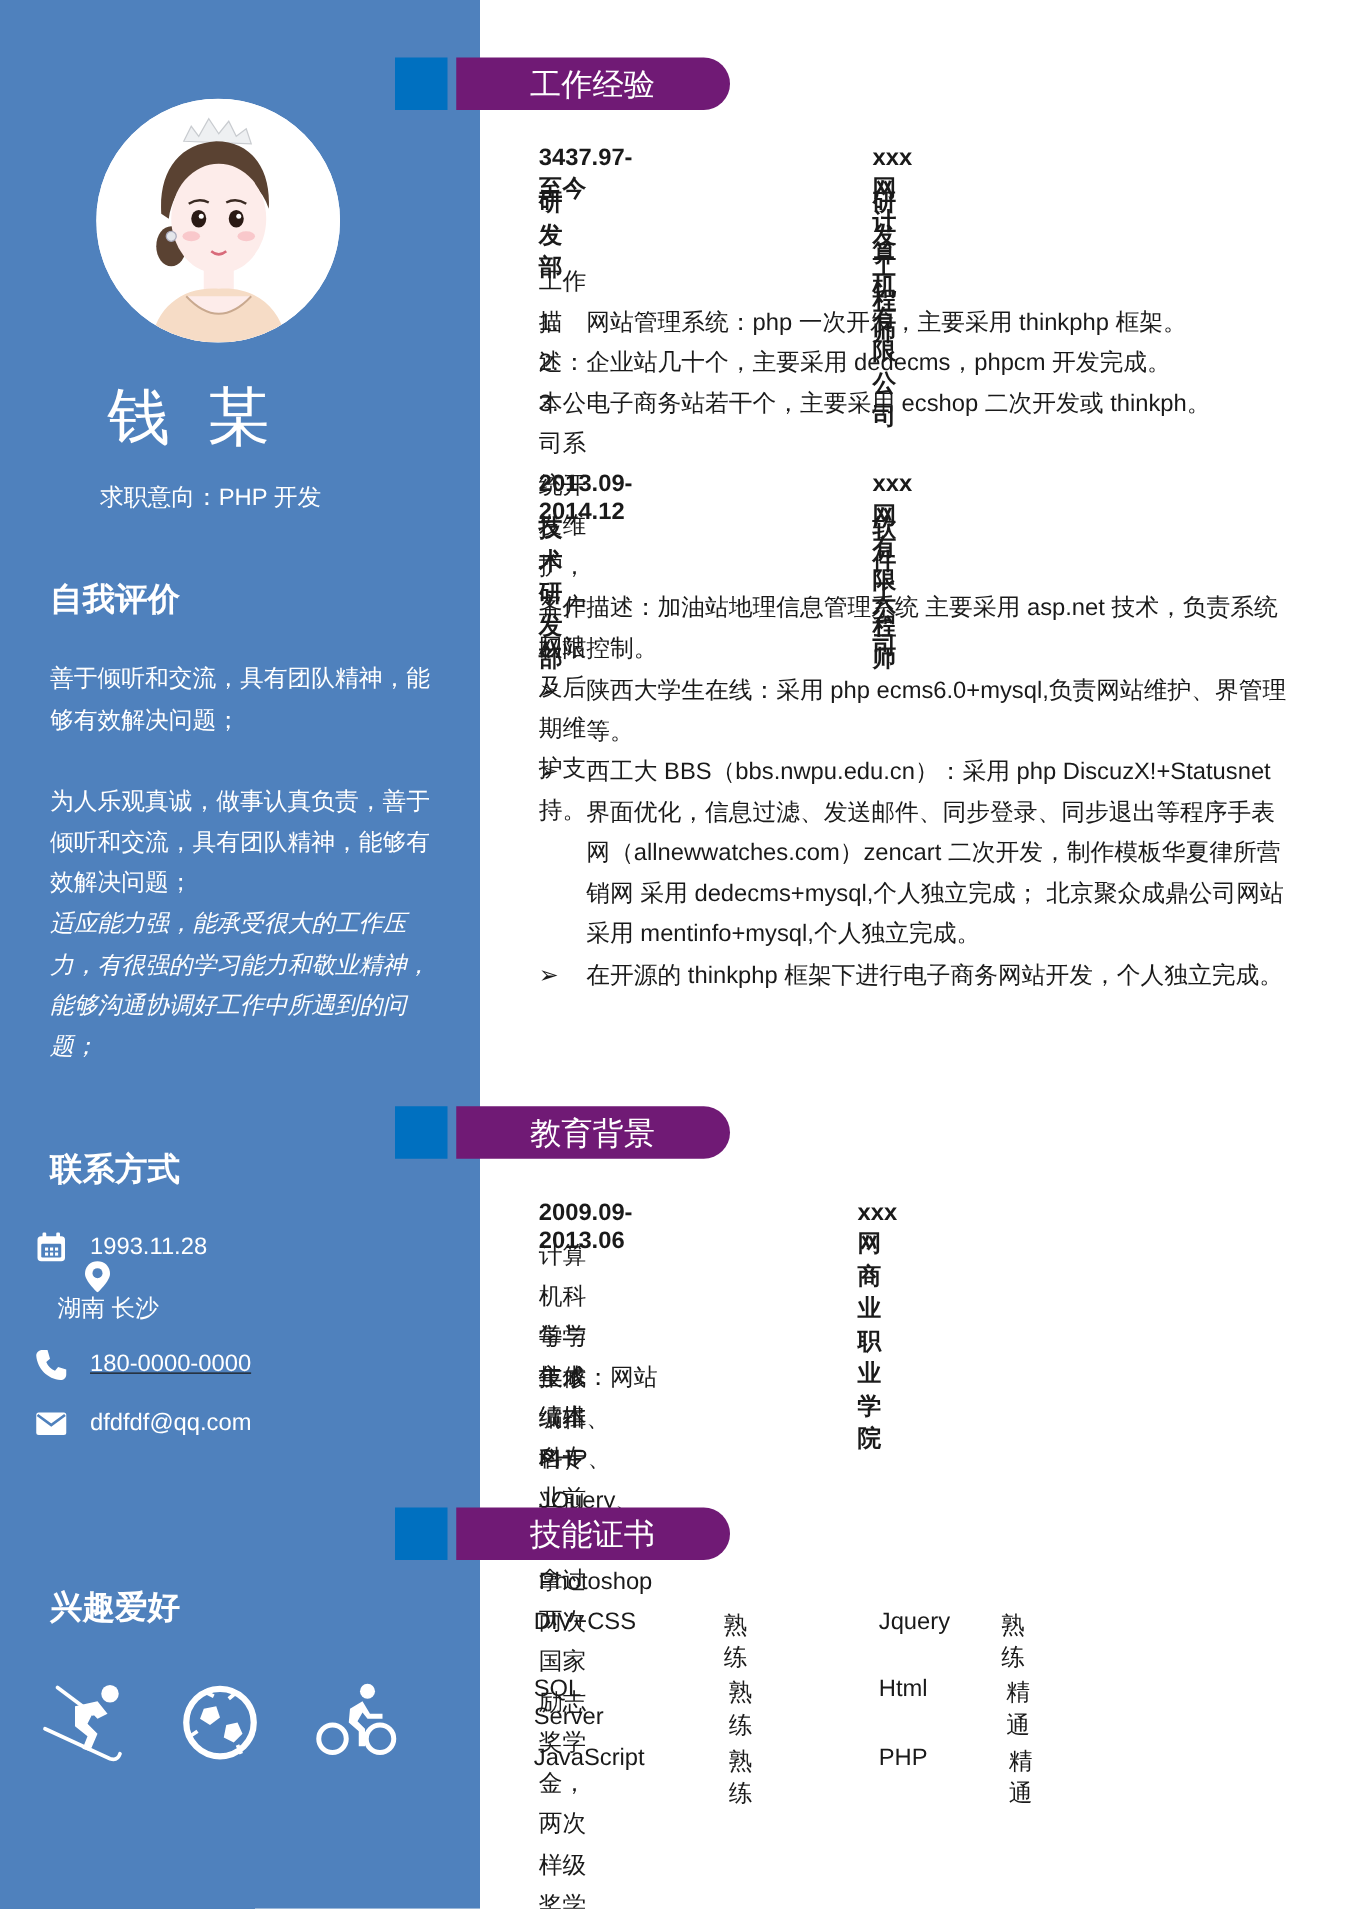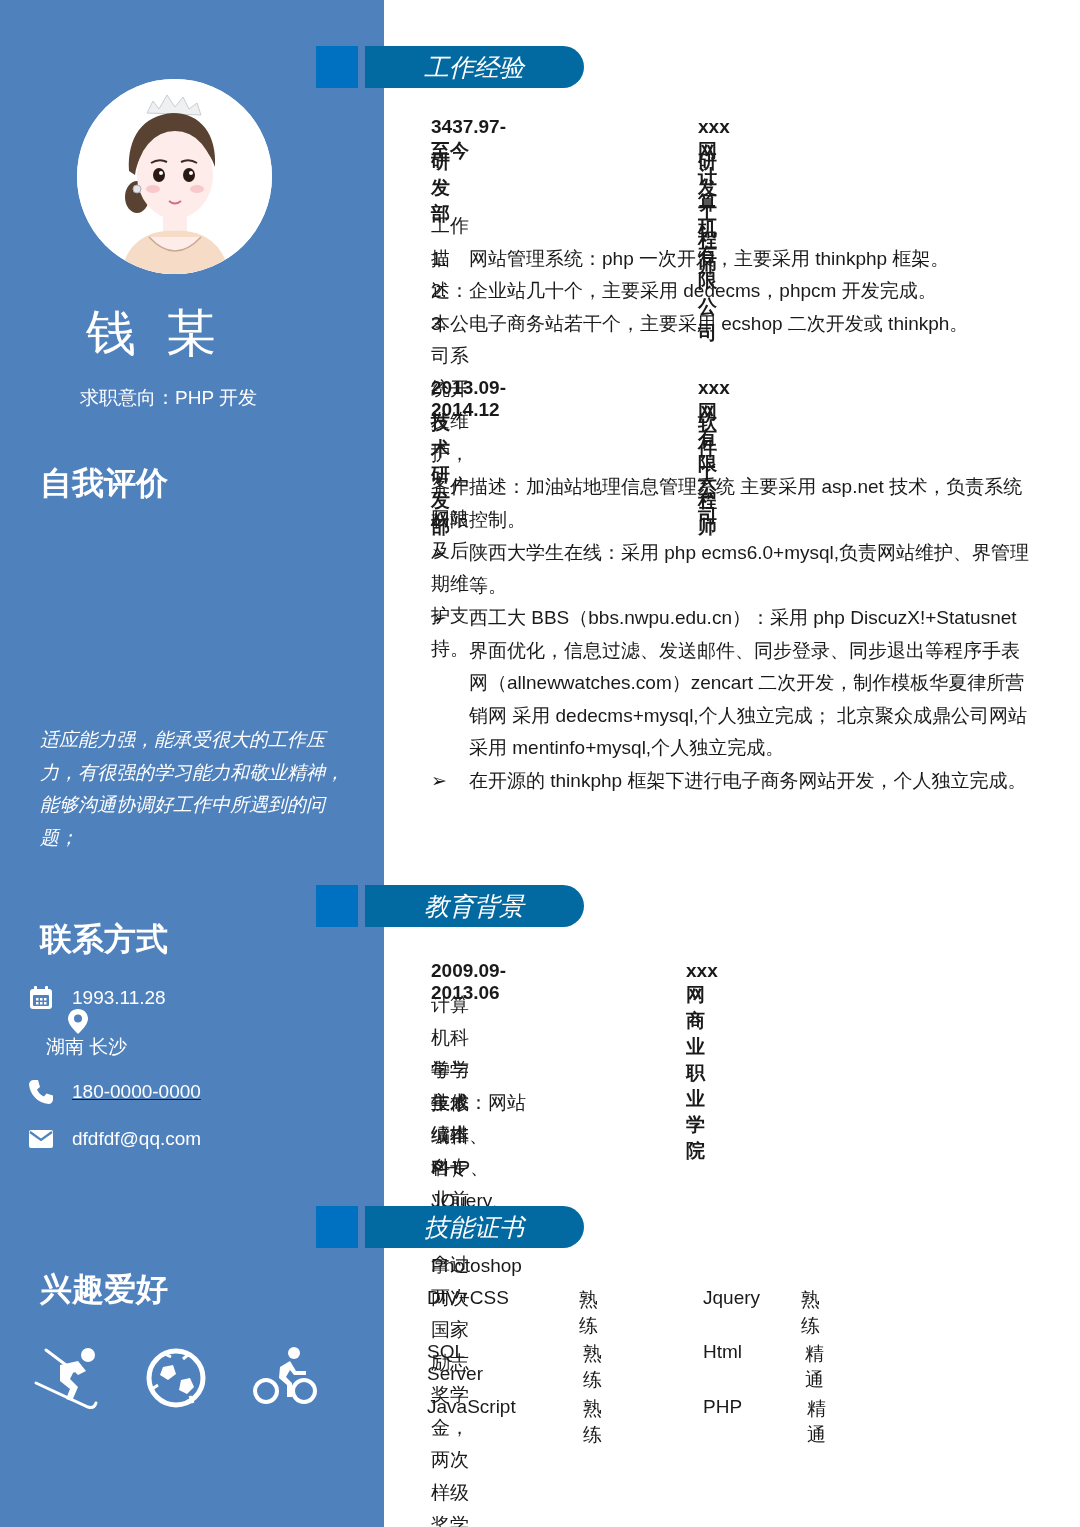--- a/index.html
+++ b/index.html
@@ -7,34 +7,34 @@
   body { position: relative; font-family: "Liberation Sans", "DejaVu Sans", sans-serif; color: #1a1a1a; }
 
   .sidebar { position: absolute; left: 0; top: 0; width: 384px; height: 1527px; background: #4F81BD; }
 
   .avatar { position: absolute; left: 77px; top: 79px; width: 195px; height: 195px; border-radius: 50%; background: #fff; overflow: hidden; }
   .avatar svg { width: 100%; height: 100%; display: block; }
 
   .name { position: absolute; left: 86px; top: 300px; font-size: 50px; color: #ffffff; letter-spacing: 8px; font-weight: normal; }
   .intent { position: absolute; left: 80px; top: 385px; font-size: 19px; color: #fff; }
 
-  .side-title { position: absolute; left: 40px; font-size: 32px; font-weight: bold; color: #fff; }
+  .side-title { position: absolute; left: 40px; font-size: 26px; font-weight: bold; color: #fff; }
   .side-para { position: absolute; left: 40px; width: 315px; font-size: 19px; line-height: 32.5px; color: #fff; }
 
   .contact-row { position: absolute; left: 28px; display: flex; align-items: center; height: 30px; }
   .contact-row .ic { width: 26px; height: 26px; display: flex; align-items: center; justify-content: center; }
   .contact-row .ic svg { width: 26px; height: 26px; }
   .contact-row .txt { margin-left: 18px; font-size: 19px; color: #fff; }
 
   .hobby { position: absolute; top: 1345px; width: 66px; height: 66px; }
   .hobby svg { width: 100%; height: 100%; }
 
   .sec-head { position: absolute; left: 316px; height: 42px; }
   .sec-head .sq { position: absolute; left: 0; top: 0; width: 42px; height: 42px; background: #0070C0; }
-  .sec-head .pill { position: absolute; left: 49px; top: 0; width: 219px; height: 42px; background: #0369a1; border-radius: 0 21px 21px 0; font-style: italic; }
+  .sec-head .pill { position: absolute; left: 49px; top: 0; width: 219px; height: 42px; background: #701a75; border-radius: 0 21px 21px 0; }
   .sec-head .pill span { position: absolute; left: 59px; top: 5px; font-size: 25px; color: #fff; }
 
   .main { position: absolute; left: 0; top: 0; }
   .b { font-weight: bold; font-size: 19px; position: absolute; }
   .t { font-size: 19px; position: absolute; line-height: 32.5px; }
   .item { position: absolute; left: 431px; font-size: 19px; line-height: 32.5px; width: 600px; }
   .item .mk { position: absolute; left: 0; top: 0; width: 38px; }
   .item .body { margin-left: 38px; display: block; }
 
   .skill { position: absolute; font-size: 19px; }
@@ -72,20 +72,22 @@
       <rect x="86" y="134" width="24" height="26" fill="#fdecea"></rect>
       <path d="M44 195 C48 166 70 150 98 152 C126 150 148 166 152 195 Z" fill="#f6dcc6"></path>
       <path d="M72 158 Q98 186 124 158" stroke="#c9a98f" stroke-width="1.5" fill="#fdecea"></path>
     </svg>
   </div>
 
   <div class="name">钱 某</div>
   <div class="intent">求职意向：PHP 开发</div>
 
   <div class="side-title" style="top:462px;">自我评价</div>
+  <div class="side-para" style="top:528px;">善于倾听和交流，具有团队精神，能够有效解决问题；</div>
+  <div class="side-para" style="top:626px;">为人乐观真诚，做事认真负责，善于倾听和交流，具有团队精神，能够有效解决问题；</div>
   <div class="side-para" style="top:724px;font-style:italic;">适应能力强，能承受很大的工作压力，有很强的学习能力和敬业精神，能够沟通协调好工作中所遇到的问题；</div>
 
   <div class="side-title" style="top:918px;">联系方式</div>
 
   <div class="contact-row" style="top:983px;">
     <span class="ic">
       <svg viewBox="0 0 26 26">
           <rect x="2" y="4" width="22" height="20" rx="3" fill="#fff"></rect>
           <rect x="6" y="1" width="3" height="6" rx="1" fill="#fff"></rect>
           <rect x="17" y="1" width="3" height="6" rx="1" fill="#fff"></rect>

